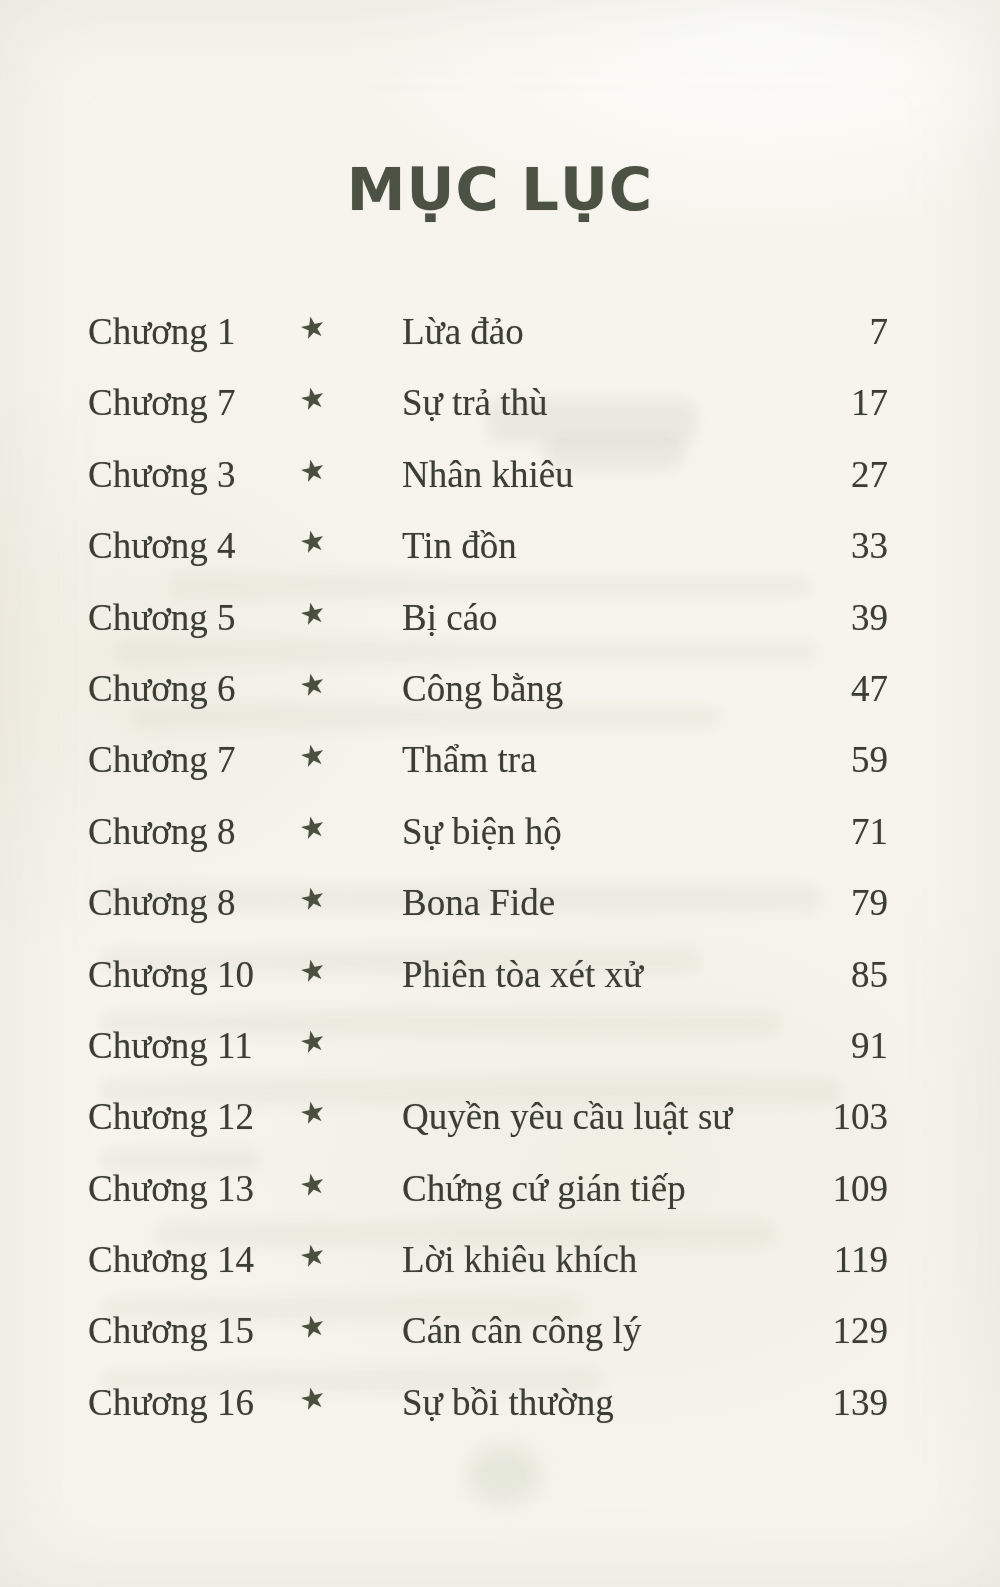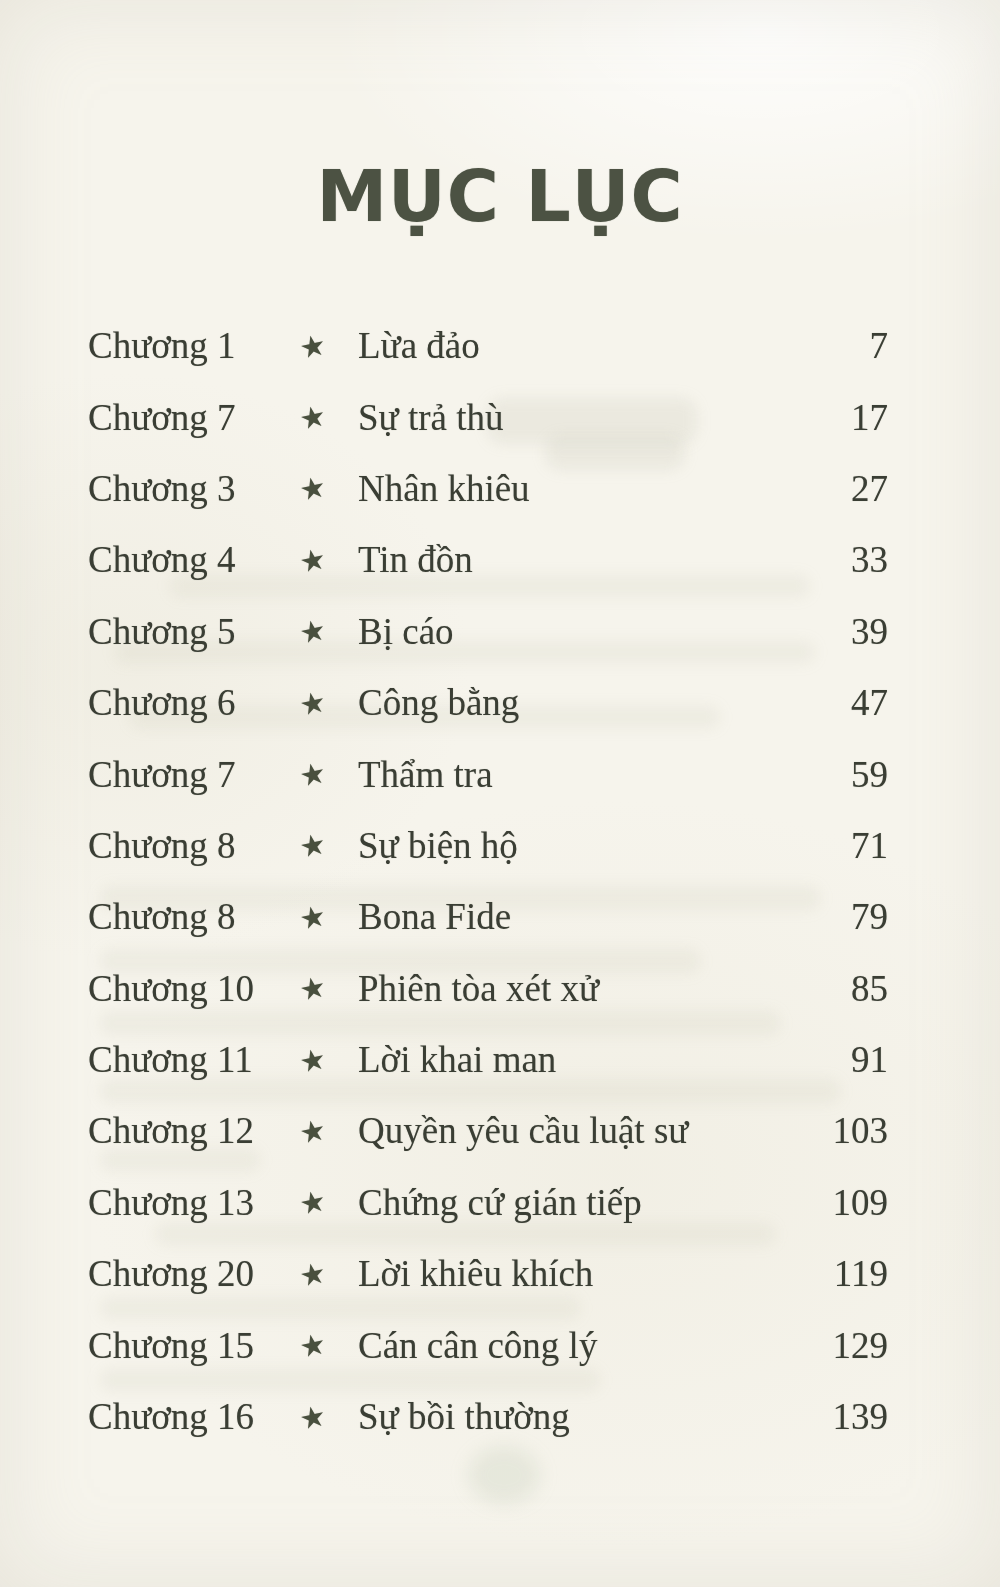--- a/index.html
+++ b/index.html
@@ -22,52 +22,52 @@
   }
   .page-title {
     position: absolute;
     top: 158px;
     left: 0;
     width: 100%;
     margin: 0;
     text-align: center;
     font-family: "DejaVu Sans", "Liberation Sans", sans-serif;
     font-weight: bold;
-    font-size: 71px;
+    font-size: 59px;
     line-height: 1.1;
     letter-spacing: 1px;
     color: var(--title, #4c5243);
     text-shadow: 0 0 1px rgba(76,82,67,0.45);
   }
   .toc {
     position: absolute;
     left: 88px;
     top: 310px;
     width: 800px;
   }
   .row {
     display: flex;
-    align-items: center;
+    align-items: flex-start;
     height: 71.4px;
     font-size: 37px;
     color: var(--text, #3a3e34);
     text-shadow: 0 0 1px rgba(58,62,52,0.32);
     white-space: nowrap;
   }
   .chap { flex: none; width: 212px; }
   .star {
     flex: none;
     width: 58px;
     text-align: left;
     font-family: "DejaVu Sans", sans-serif;
     font-size: 29px;
     color: var(--star, #49503e);
     transform: rotate(-12deg) translateY(-3px);
   }
-  .title { flex: 1; overflow: hidden; }
+  .title { flex: 1; overflow: hidden; margin-left: 44px; }
   .num { flex: none; margin-left: auto; text-align: right; }
   .smudge {
     position: absolute;
     background: rgba(170,176,148,0.11);
     filter: blur(7px);
     border-radius: 10px;
     pointer-events: none;
   }
   .smudge.big { background: rgba(168,172,146,0.14); border-radius: 16px; }
   .smudge.dot { background: rgba(158,172,140,0.16); border-radius: 50%; filter: blur(9px); }
@@ -151,37 +151,36 @@
       </div>
       <div class="row">
         <span class="chap">Chương 10</span>
         <span class="star">★</span>
         <span class="title">Phiên tòa xét xử</span>
         <span class="num">85</span>
       </div>
       <div class="row">
         <span class="chap">Chương 11</span>
         <span class="star">★</span>
-        <span class="title">Lời khai man</span>
         <span class="num">91</span>
       </div>
       <div class="row">
         <span class="chap">Chương 12</span>
         <span class="star">★</span>
         <span class="title">Quyền yêu cầu luật sư</span>
         <span class="num">103</span>
       </div>
       <div class="row">
         <span class="chap">Chương 13</span>
         <span class="star">★</span>
         <span class="title">Chứng cứ gián tiếp</span>
         <span class="num">109</span>
       </div>
       <div class="row">
-        <span class="chap">Chương 20</span>
+        <span class="chap">Chương 14</span>
         <span class="star">★</span>
         <span class="title">Lời khiêu khích</span>
         <span class="num">119</span>
       </div>
       <div class="row">
         <span class="chap">Chương 15</span>
         <span class="star">★</span>
         <span class="title">Cán cân công lý</span>
         <span class="num">129</span>
       </div>

